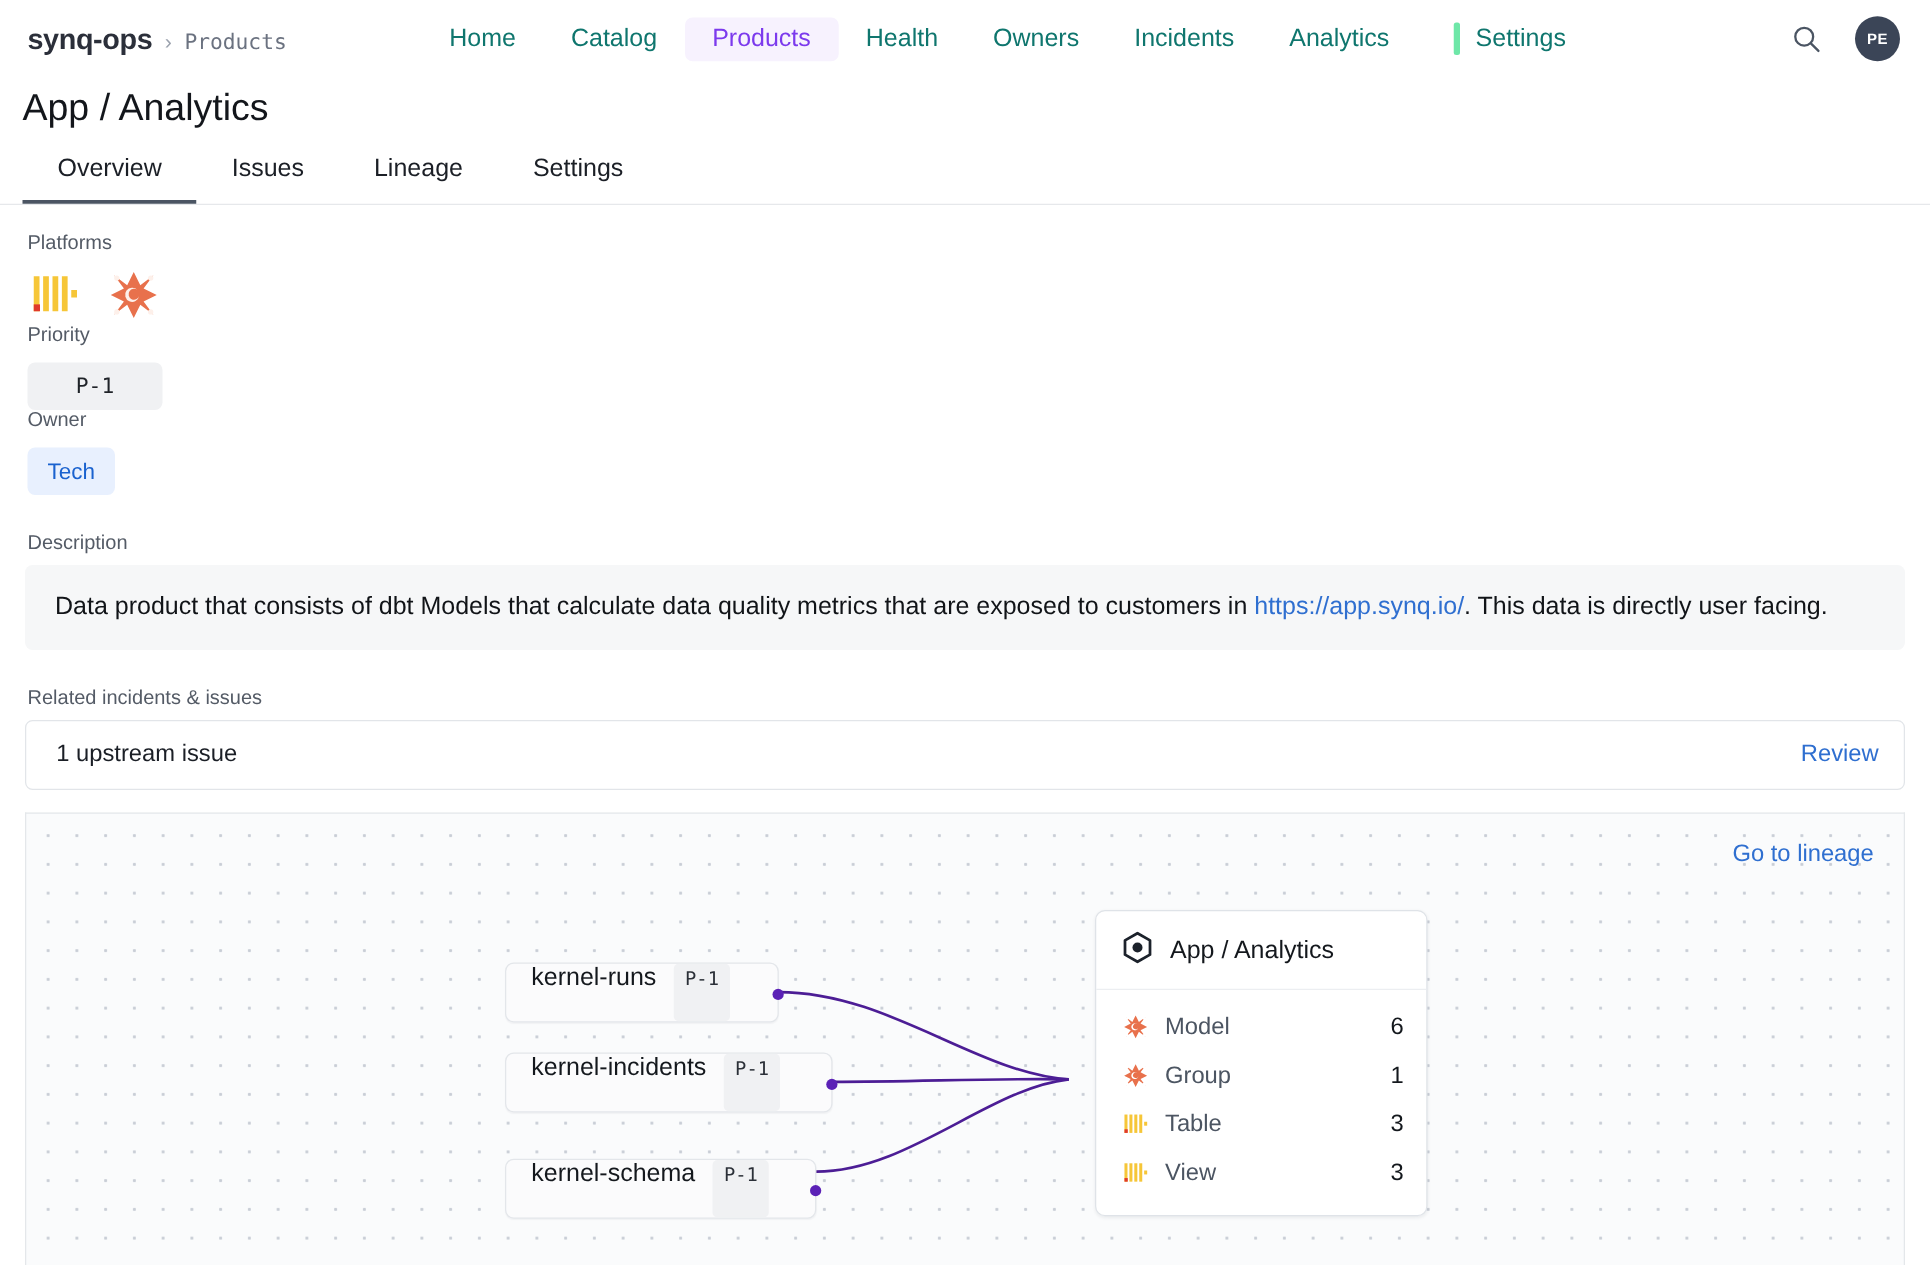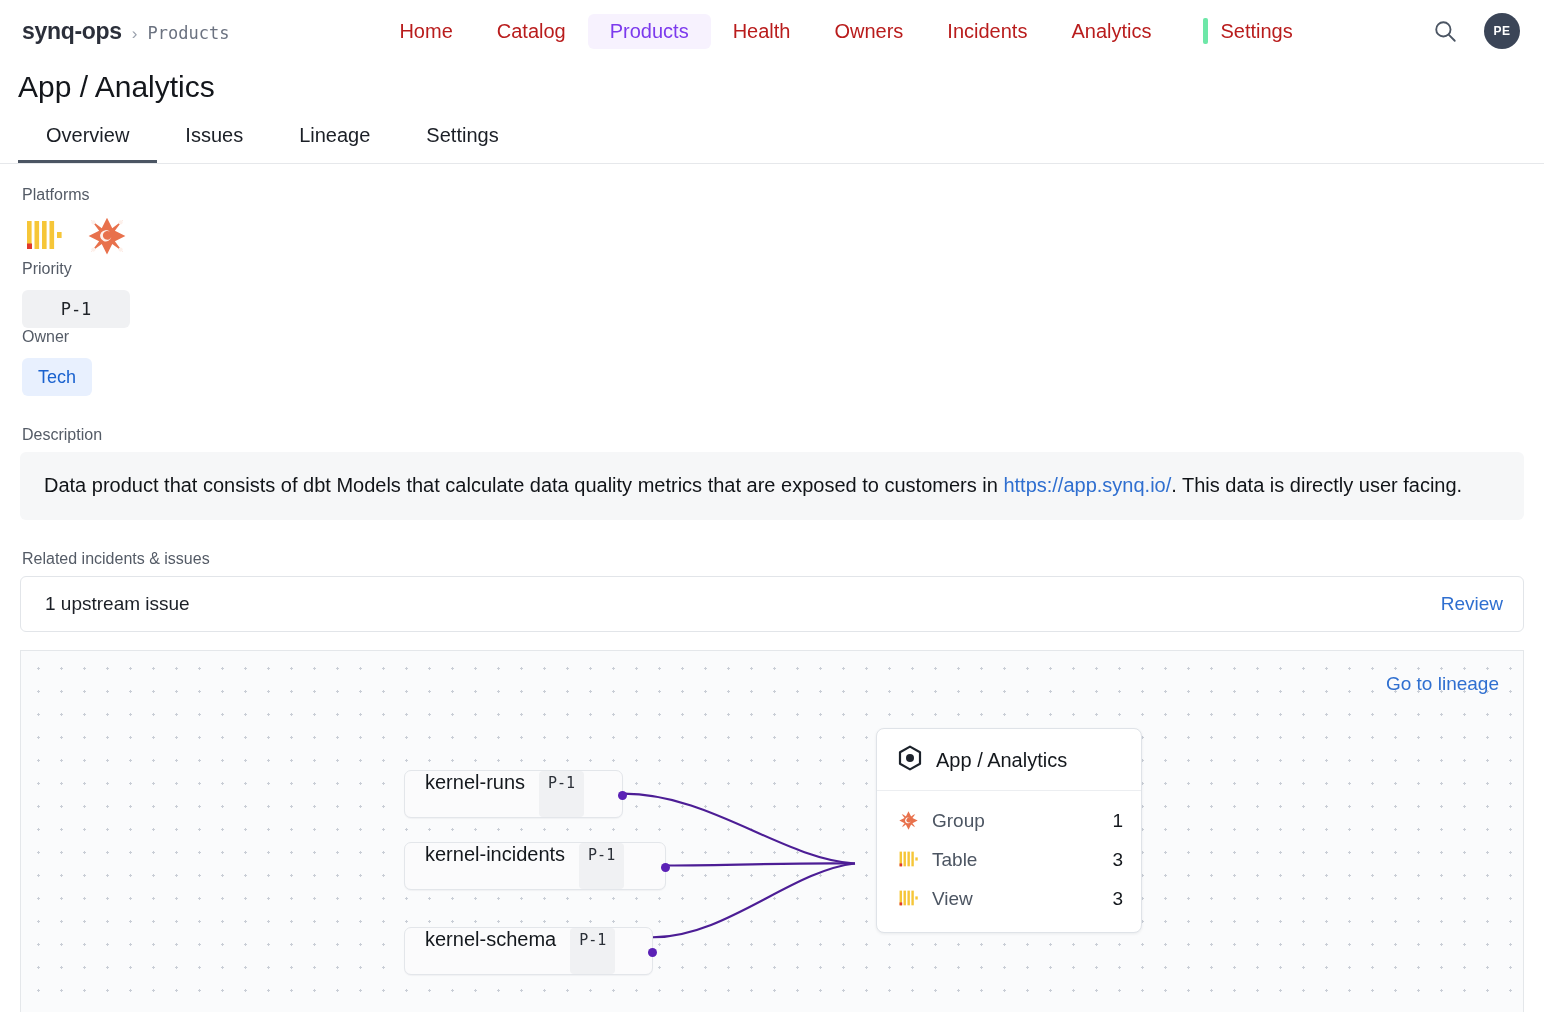--- a/index.html
+++ b/index.html
@@ -13,37 +13,36 @@
   .page { position: relative; width: 1544px; height: 1012px; background: #fff; }
 
   
   .topnav {
     position: relative;
     height: 62px;
     display: flex;
     align-items: center;
     padding: 0 18px 0 22px;
     background: #ffffff;
-    gap: 40px;
   }
   .brand-wrap { display: flex; align-items: baseline; gap: 10px; flex: 0 0 auto; }
   .brand {
     font-size: 23px; font-weight: bold; color: #2b2f3a; letter-spacing: -0.3px;
   }
   .crumb-sep { font-size: 17px; color: #9aa1ad; font-weight: 400; }
   .crumb {
     font-family: "DejaVu Sans Mono", monospace;
     font-size: 17px; color: #6b7280;
   }
   .navlinks {
     display: flex; align-items: center; gap: 0px;
     margin-left: 108px;
   }
   .navlink {
-    font-size: 20px; color: #b91c1c; padding: 6px 22px; border-radius: 6px;
+    font-size: 20px; color: #0f766e; padding: 6px 22px; border-radius: 6px;
     text-decoration: none; white-space: nowrap;
   }
   .navlink.active { color: #7c3aed; background: #f7f2fe; }
   .settings-wrap { display: flex; align-items: center; gap: 12px; margin-left: 30px; }
   .settings-bar { width: 5px; height: 26px; background: #6ee7a8; border-radius: 2px; }
   .nav-right {
     margin-left: auto; display: flex; align-items: center; gap: 26px; padding-right: 6px;
   }
   .search-icon { width: 26px; height: 26px; display: block; }
   .avatar {
@@ -295,20 +294,34 @@
         <span>
           <svg width="26" height="26" viewBox="0 0 26 26">
             <path d="M13 1.6 L23 7.3 L23 18.7 L13 24.4 L3 18.7 L3 7.3 Z" fill="none" stroke="#1c222b" stroke-width="2.2" stroke-linejoin="round"></path>
             <circle cx="13" cy="13" r="4" fill="#1c222b"></circle>
           </svg>
         </span>
         <span class="pc-title">App / Analytics</span>
       </div>
       <div class="pc-rows">
 
+        <div class="pc-row">
+          <span class="pc-ico">
+            <svg width="21" height="21" viewBox="0 0 48 48">
+              <path d="M24 3 L30 15 L42 6 L33 18 L45 24 L33 30 L42 42 L30 33 L24 45 L18 33 L6 42 L15 30 L3 24 L15 18 L6 6 L18 15 Z" fill="#e8714c"></path>
+              <circle cx="8.5" cy="8.5" r="2.6" fill="#ffffff"></circle>
+              <circle cx="39.5" cy="8.5" r="2.6" fill="#ffffff"></circle>
+              <circle cx="8.5" cy="39.5" r="2.6" fill="#ffffff"></circle>
+              <circle cx="39.5" cy="39.5" r="2.6" fill="#ffffff"></circle>
+              <path d="M27.5 19.5 a6.5 6.5 0 1 0 1.5 5.5 a5 5 0 1 1 -1.5 -5.5 Z" fill="#ffffff"></path>
+            </svg>
+          </span>
+          <span class="pc-label">Model</span>
+          <span class="pc-count">6</span>
+        </div>
 
         <div class="pc-row">
           <span class="pc-ico">
             <svg width="21" height="21" viewBox="0 0 48 48">
               <path d="M24 3 L30 15 L42 6 L33 18 L45 24 L33 30 L42 42 L30 33 L24 45 L18 33 L6 42 L15 30 L3 24 L15 18 L6 6 L18 15 Z" fill="#e8714c"></path>
               <circle cx="8.5" cy="8.5" r="2.6" fill="#ffffff"></circle>
               <circle cx="39.5" cy="8.5" r="2.6" fill="#ffffff"></circle>
               <circle cx="8.5" cy="39.5" r="2.6" fill="#ffffff"></circle>
               <circle cx="39.5" cy="39.5" r="2.6" fill="#ffffff"></circle>
               <path d="M27.5 19.5 a6.5 6.5 0 1 0 1.5 5.5 a5 5 0 1 1 -1.5 -5.5 Z" fill="#ffffff"></path>

